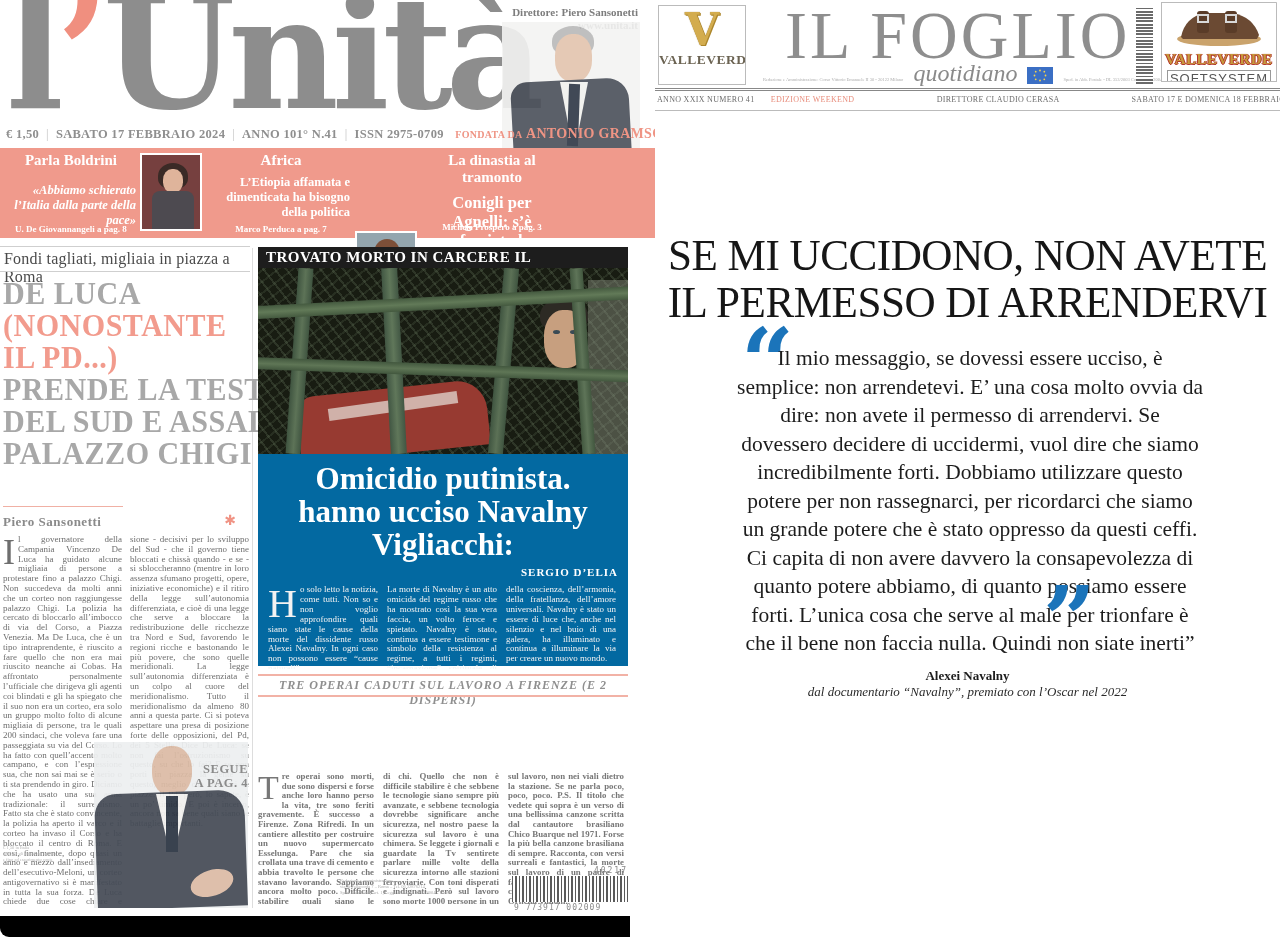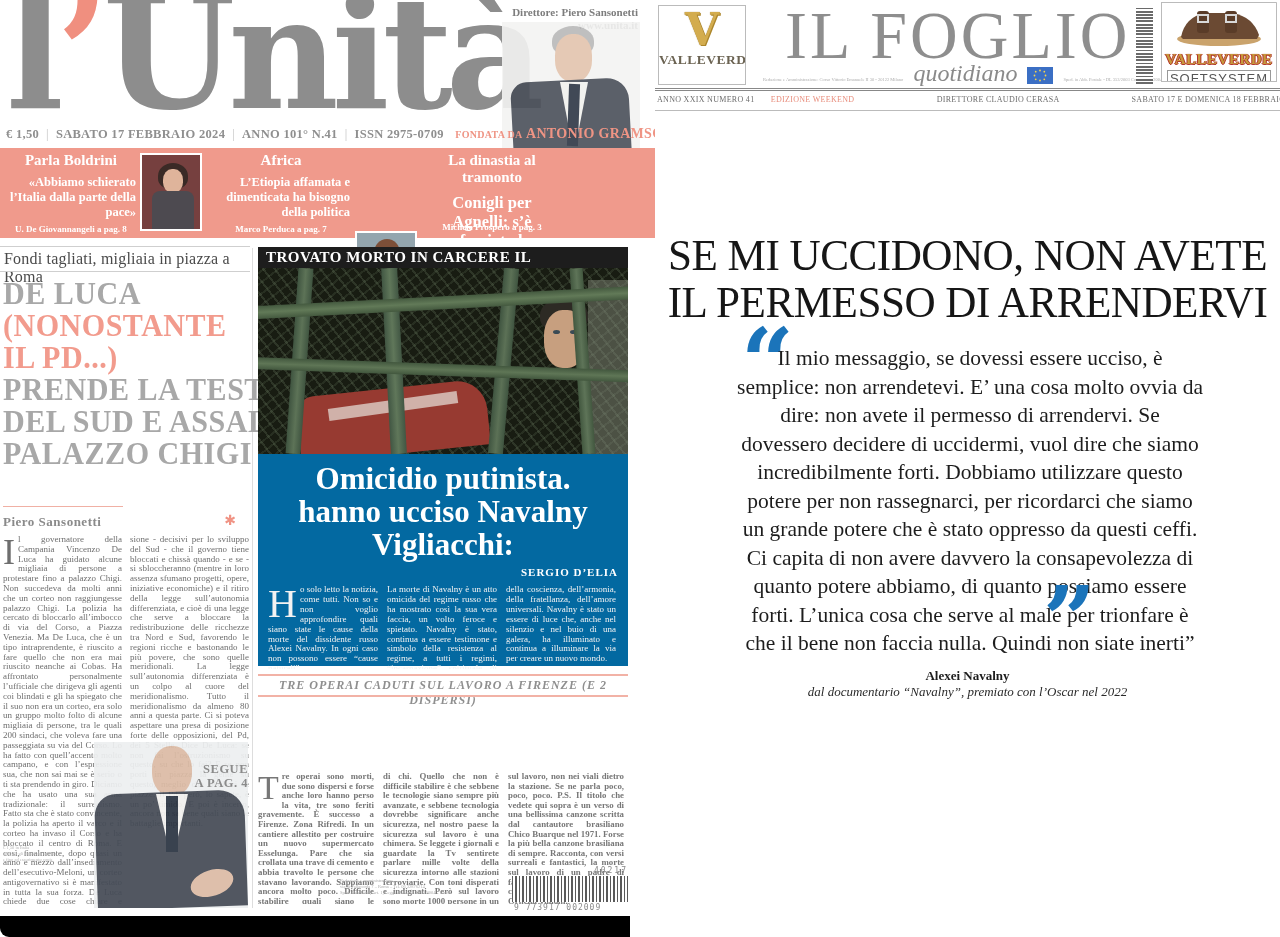--- a/index.html
+++ b/index.html
@@ -112,21 +112,21 @@
 
     <div class="abs u-infoline" style="left:6px;top:126px;width:620px;white-space:nowrap;">
       <span>€ 1,50</span><span class="sep">|</span><span>SABATO 17 FEBBRAIO 2024</span><span class="sep">|</span><span>ANNO 101° N.41</span><span class="sep">|</span><span>ISSN 2975-0709</span>
       <span class="u-founded" style="margin-left:8px;"><span class="small">FONDATA DA</span> <span style="font-size:14px;">ANTONIO GRAMSCI</span></span>
     </div>
 
     <div class="abs teaser-strip" style="left:0;top:148px;width:737px;height:90px;">
 
       <div class="abs" style="left:6px;top:4px;width:130px;height:82px;">
         <div class="teaser-kicker">Parla Boldrini</div>
-        <div class="teaser-title" style="margin-top:6px;">«Abbiamo schierato l’Italia dalla parte della pace»</div>
+        <div class="teaser-title" style="margin-top:14px;font-style:italic;">«Abbiamo schierato l’Italia dalla parte della pace»</div>
         <div class="teaser-byline" style="position:absolute;bottom:0;width:100%;">U. De Giovannangeli a pag. 8</div>
       </div>
       <div class="abs teaser-img" style="left:140px;top:5px;width:62px;height:78px;background:#76403f;">
         <div class="abs" style="left:16px;top:8px;width:30px;height:26px;background:#3a2a26;border-radius:50% 50% 40% 40%;"></div>
         <div class="abs" style="left:21px;top:14px;width:20px;height:24px;background:#dfb49b;border-radius:45%;"></div>
         <div class="abs" style="left:10px;top:36px;width:42px;height:42px;background:#4d4a50;border-radius:8px 8px 0 0;"></div>
       </div>
 
       <div class="abs" style="left:212px;top:4px;width:138px;height:82px;">
         <div class="teaser-kicker">Africa</div>

